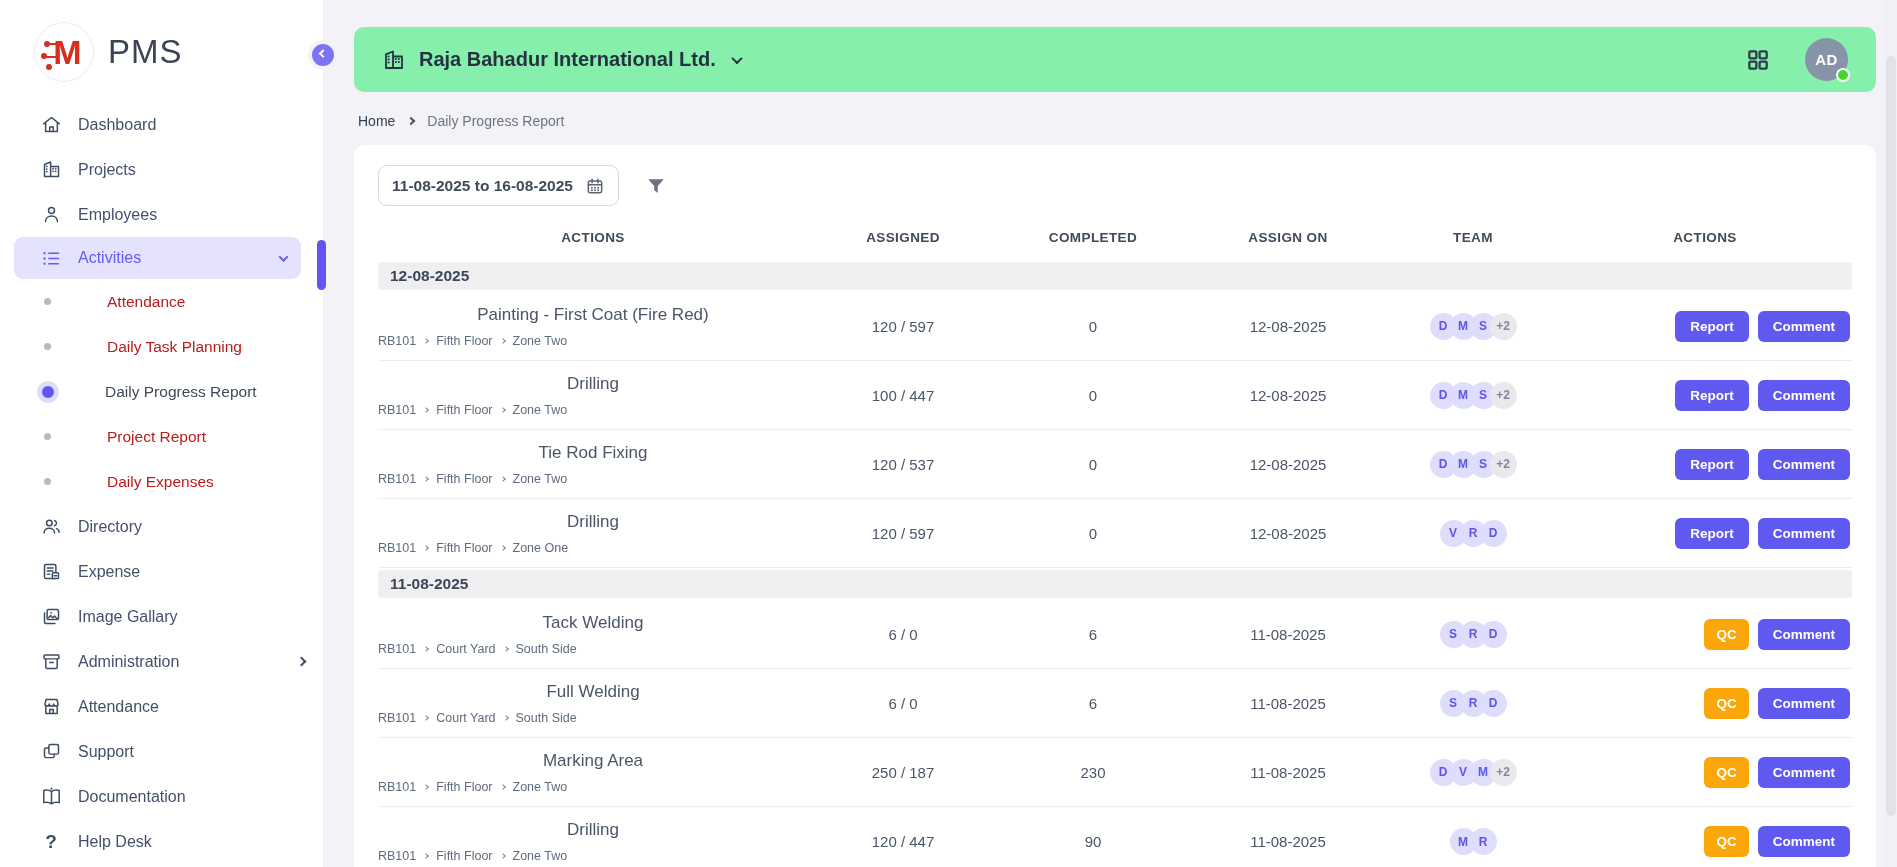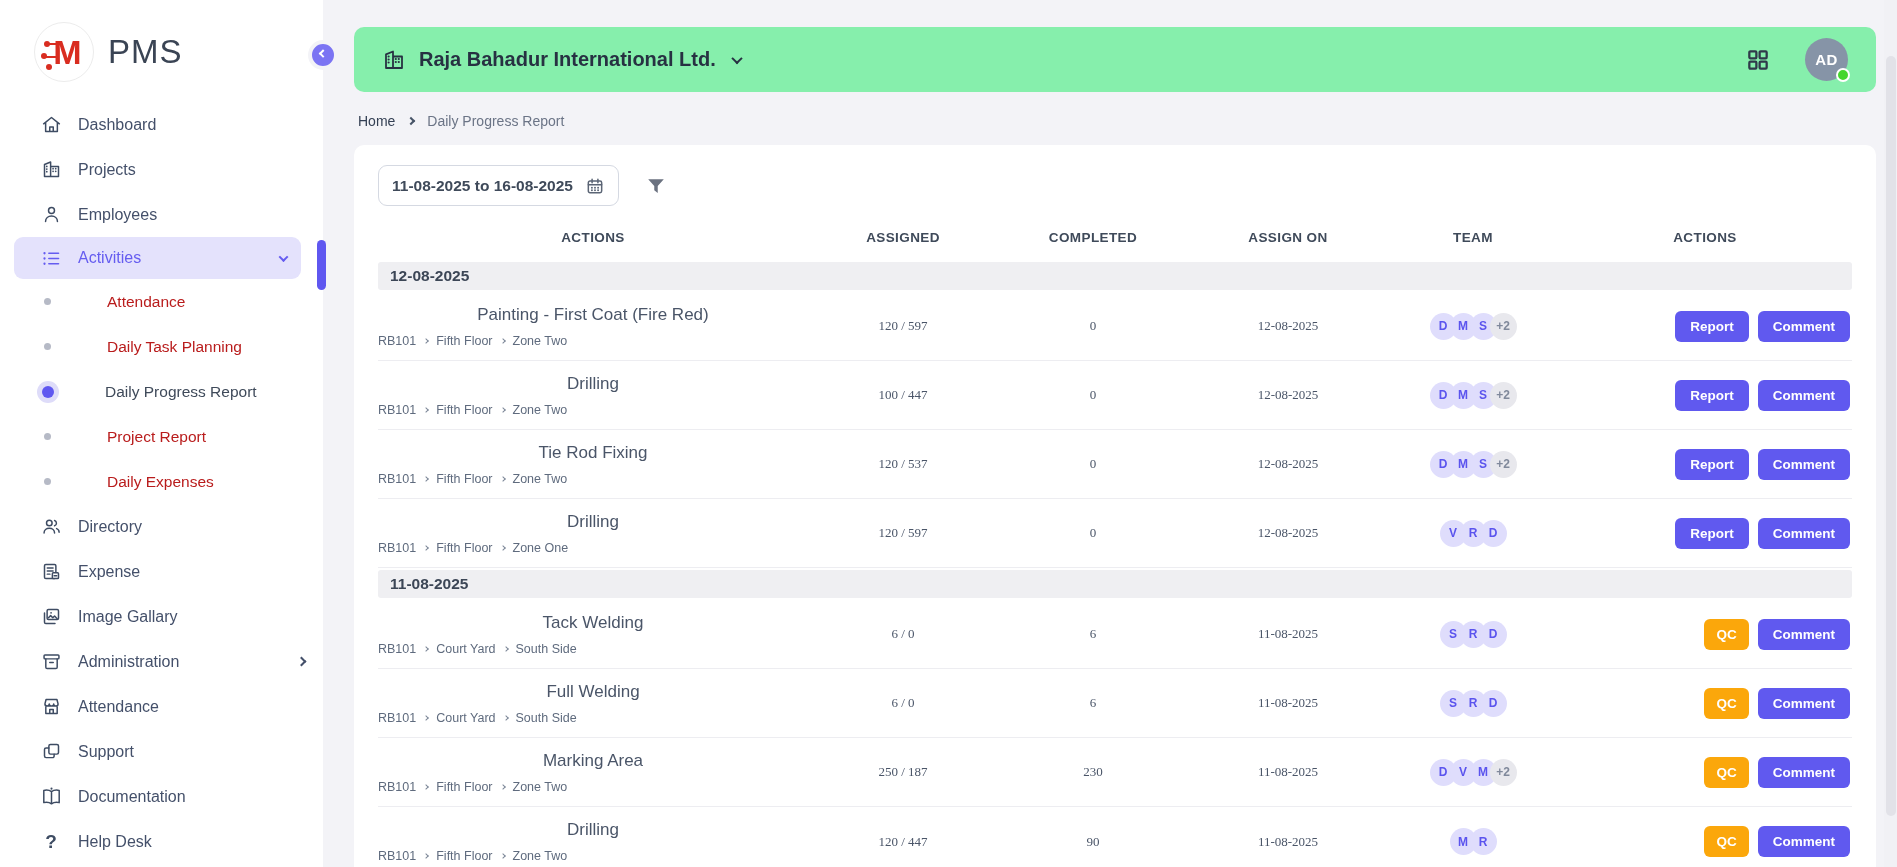--- a/index.html
+++ b/index.html
@@ -68,21 +68,21 @@
   .tr { display:grid; grid-template-columns:430px 190px 190px 200px 170px 1fr; align-items:center; }
   .thead { height:46px; font-size:13.5px; font-weight:bold; letter-spacing:.4px; color:#3f4a5a; }
   .thead div { text-align:center; }
   .thead .col-activity { text-align:center; }
   .group-bar { background:#efeff2; border-radius:3px; padding:5px 12px; font-size:15.5px; font-weight:bold; color:#3c4656; margin:2px 0; }
   .row { border-bottom:1px solid #ededf1; padding:11px 0; min-height:69px; }
   .row:last-child { border-bottom:none; }
   .a-title { font-size:17px; color:#4a5568; margin-bottom:9px;text-align:center; }
   .a-path { display:flex; align-items:center; gap:8px; font-size:12.5px; color:#5f6b7e; }
   .a-path .chev { width:4px; height:4px; border-width:1.6px; border-color:#7a8596; }
-  .num { text-align:center; font-size:13px; color:#4a5568;font-family:Liberation Serif, serif; }
+  .num { text-align:center; font-size:15px; color:#4a5568; }
   .chips { display:flex; justify-content:center; }
   .chip { width:27px; height:27px; border-radius:50%; background:#dfddfc; color:#5b54ee; font-size:12px; font-weight:bold;
     display:flex; align-items:center; justify-content:center; margin-left:-7px; }
   .chip:first-child { margin-left:0; }
   .chip.more { background:#e8e8ed; color:#80899b; }
   .actions { display:flex; justify-content:flex-end; gap:9px; padding-right:2px; }
   .btn { border:none; border-radius:6px; color:#fff; font-size:13.5px; font-weight:bold; padding:8px 15px;
     cursor:pointer; font-family:"Liberation Sans", sans-serif; }
   .btn-indigo { background:#6059ef; }
   .btn-qc { background:#fba70b; padding:8px 12px; }

